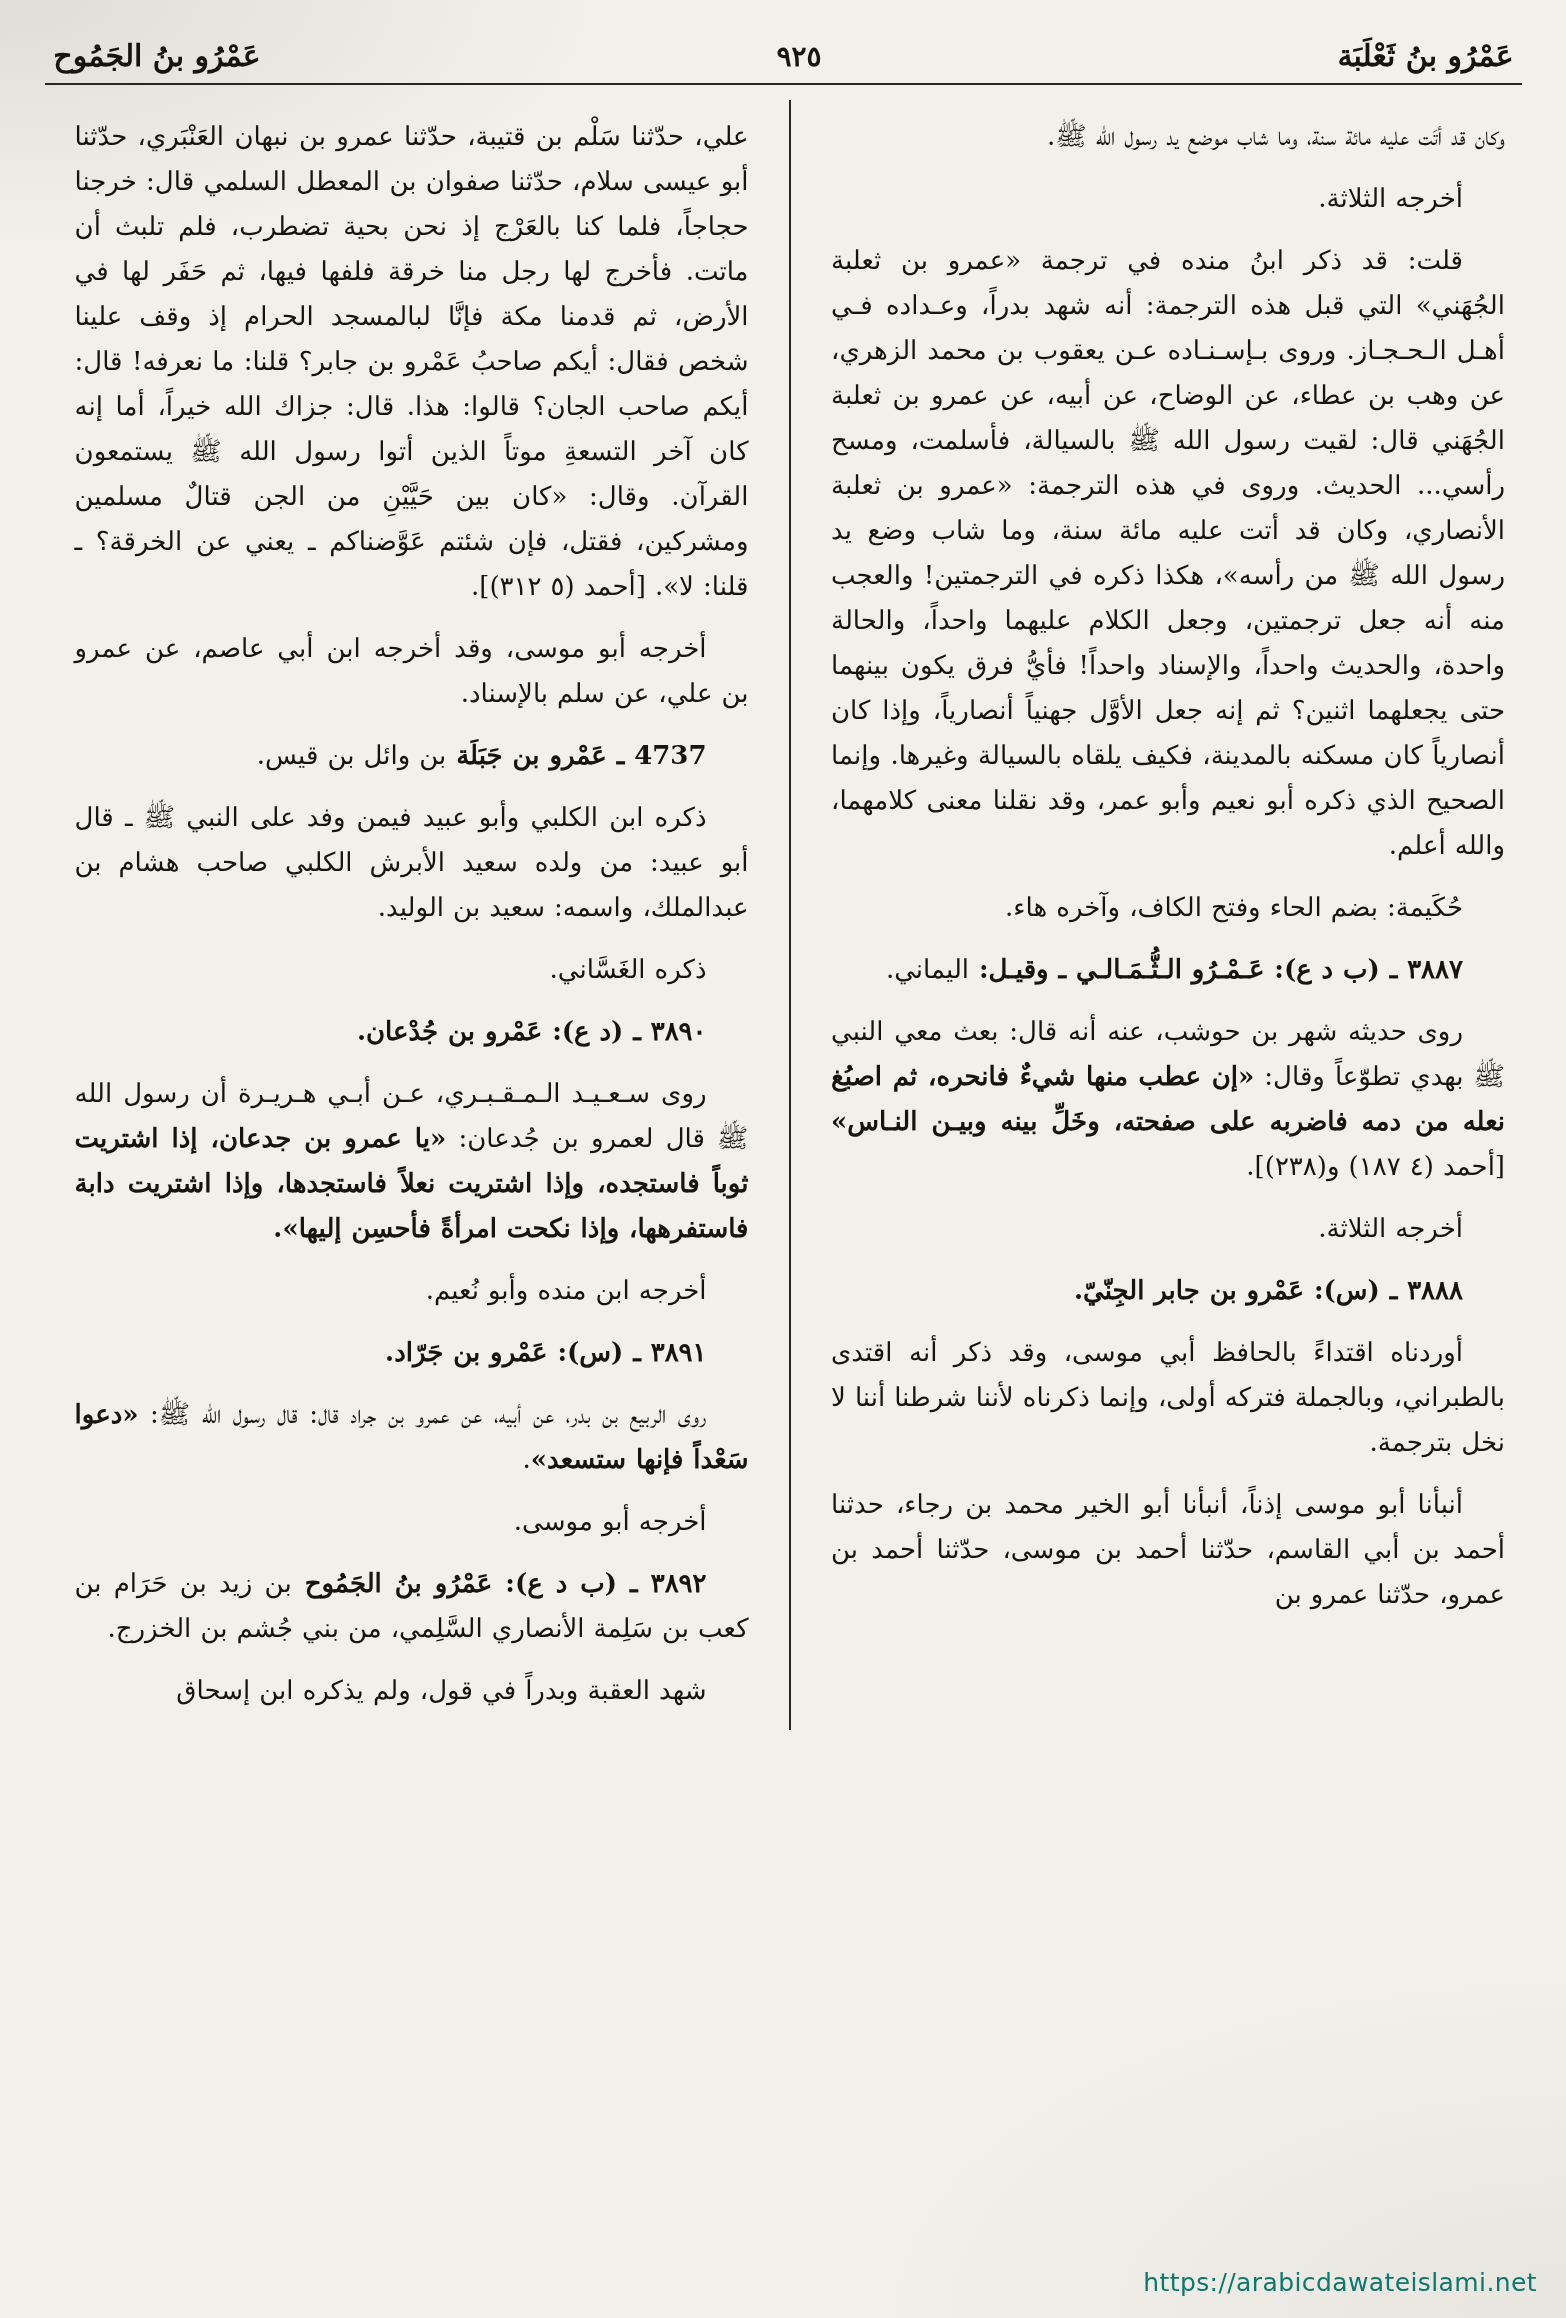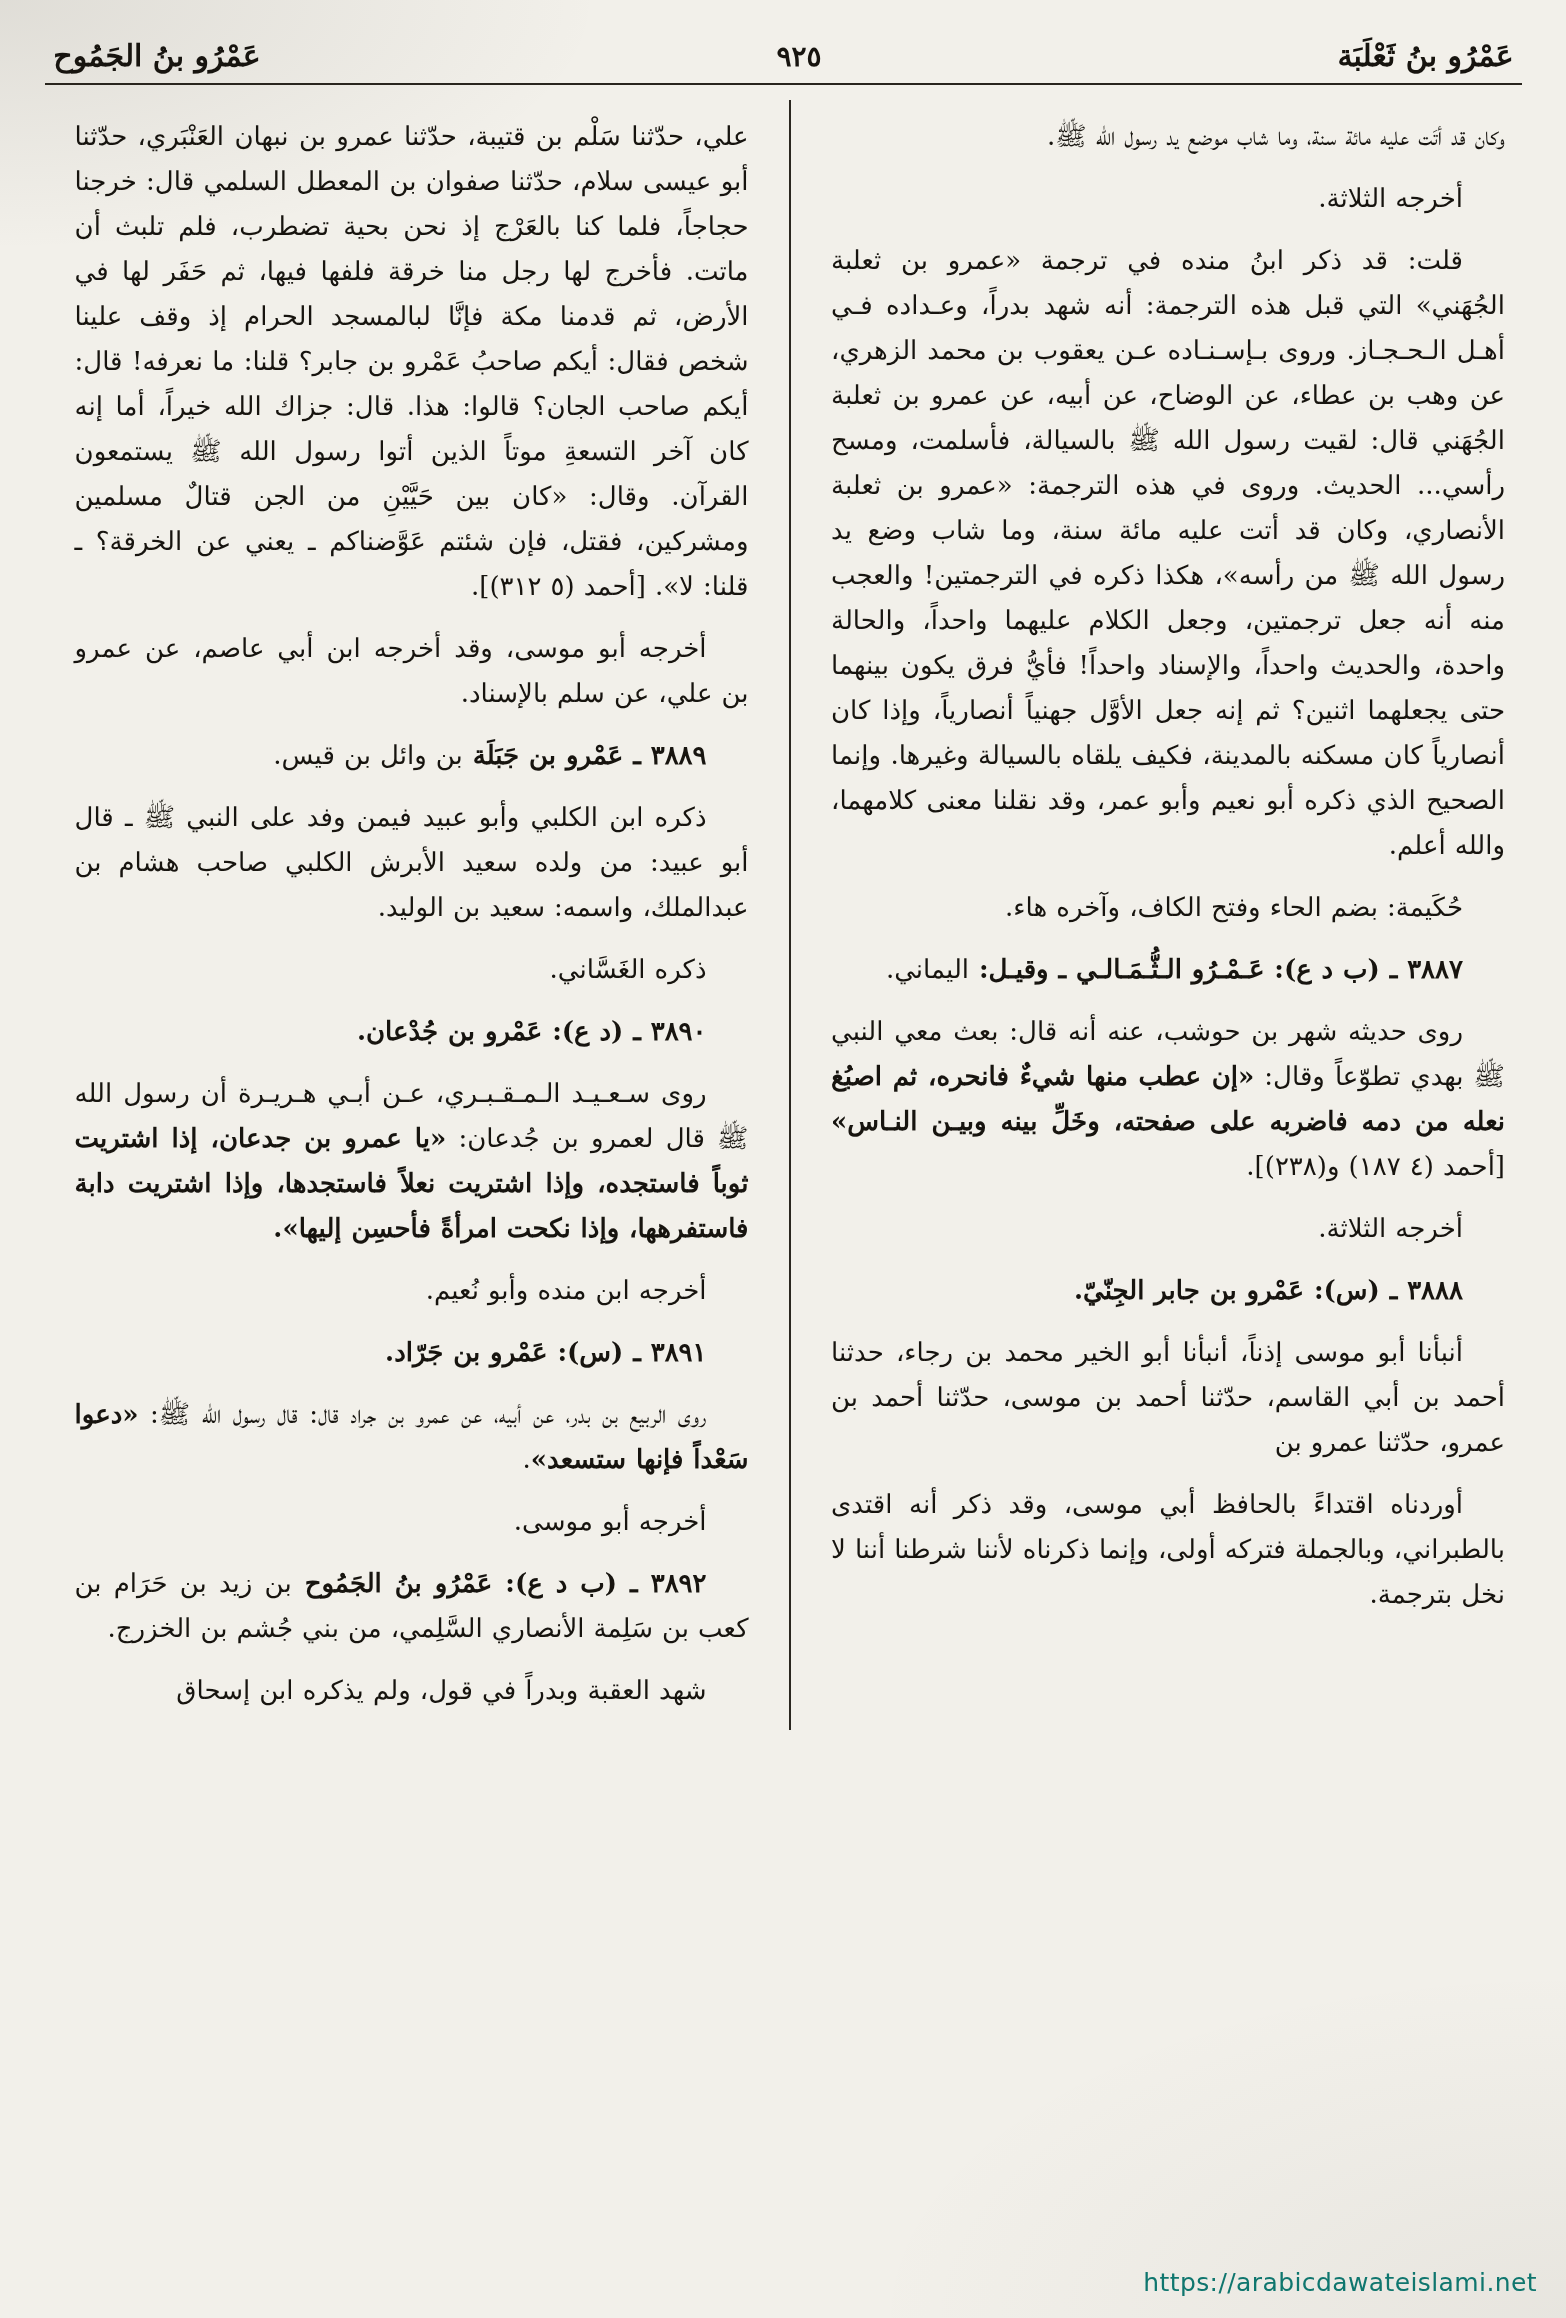--- a/index.html
+++ b/index.html
@@ -78,28 +78,28 @@
   <main class="columns">
     <section class="col">
         <p class="para"><span>وكان قد أتَت عليه مائة سنة، وما شاب موضع يد رسول الله ﷺ.</span></p>
         <p class="para indent"><span>أخرجه الثلاثة.</span></p>
         <p class="para indent"><span>قلت: قد ذكر ابنُ منده في ترجمة «عمرو بن ثعلبة الجُهَني» التي قبل هذه الترجمة: أنه شهد بدراً، وعـداده فـي أهـل الـحـجـاز. وروى بـإسـنـاده عـن يعقوب بن محمد الزهري، عن وهب بن عطاء، عن الوضاح، عن أبيه، عن عمرو بن ثعلبة الجُهَني قال: لقيت رسول الله ﷺ بالسيالة، فأسلمت، ومسح رأسي... الحديث. وروى في هذه الترجمة: «عمرو بن ثعلبة الأنصاري، وكان قد أتت عليه مائة سنة، وما شاب وضع يد رسول الله ﷺ من رأسه»، هكذا ذكره في الترجمتين! والعجب منه أنه جعل ترجمتين، وجعل الكلام عليهما واحداً، والحالة واحدة، والحديث واحداً، والإسناد واحداً! فأيُّ فرق يكون بينهما حتى يجعلهما اثنين؟ ثم إنه جعل الأوَّل جهنياً أنصارياً، وإذا كان أنصارياً كان مسكنه بالمدينة، فكيف يلقاه بالسيالة وغيرها. وإنما الصحيح الذي ذكره أبو نعيم وأبو عمر، وقد نقلنا معنى كلامهما، والله أعلم.</span></p>
         <p class="para indent"><span>حُكَيمة: بضم الحاء وفتح الكاف، وآخره هاء.</span></p>
         <p class="para indent"><span class="bold">٣٨٨٧ ـ (ب د ع): عَـمْـرُو الـثُّـمَـالـي ـ وقيـل: </span><span>اليماني.</span></p>
         <p class="para indent"><span>روى حديثه شهر بن حوشب، عنه أنه قال: بعث معي النبي ﷺ بهدي تطوّعاً وقال: </span><span class="bold">«إن عطب منها شيءٌ فانحره، ثم اصبُغ نعله من دمه فاضربه على صفحته، وخَلِّ بينه وبيـن النـاس»</span><span> [أحمد (٤ ١٨٧) و(٢٣٨)].</span></p>
         <p class="para indent"><span>أخرجه الثلاثة.</span></p>
         <p class="para indent"><span class="bold">٣٨٨٨ ـ (س): عَمْرو بن جابر الجِنّيّ.</span></p>
+        <p class="para indent"><span>أوردناه اقتداءً بالحافظ أبي موسى، وقد ذكر أنه اقتدى بالطبراني، وبالجملة فتركه أولى، وإنما ذكرناه لأننا شرطنا أننا لا نخل بترجمة.</span></p>
         <p class="para indent"><span>أنبأنا أبو موسى إذناً، أنبأنا أبو الخير محمد بن رجاء، حدثنا أحمد بن أبي القاسم، حدّثنا أحمد بن موسى، حدّثنا أحمد بن عمرو، حدّثنا عمرو بن</span></p>
-        <p class="para indent"><span>أوردناه اقتداءً بالحافظ أبي موسى، وقد ذكر أنه اقتدى بالطبراني، وبالجملة فتركه أولى، وإنما ذكرناه لأننا شرطنا أننا لا نخل بترجمة.</span></p>
       </section>
     <div class="col-divider"></div>
     <section class="col">
         <p class="para"><span>علي، حدّثنا سَلْم بن قتيبة، حدّثنا عمرو بن نبهان العَنْبَري، حدّثنا أبو عيسى سلام، حدّثنا صفوان بن المعطل السلمي قال: خرجنا حجاجاً، فلما كنا بالعَرْج إذ نحن بحية تضطرب، فلم تلبث أن ماتت. فأخرج لها رجل منا خرقة فلفها فيها، ثم حَفَر لها في الأرض، ثم قدمنا مكة فإنَّا لبالمسجد الحرام إذ وقف علينا شخص فقال: أيكم صاحبُ عَمْرو بن جابر؟ قلنا: ما نعرفه! قال: أيكم صاحب الجان؟ قالوا: هذا. قال: جزاك الله خيراً، أما إنه كان آخر التسعةِ موتاً الذين أتوا رسول الله ﷺ يستمعون القرآن. وقال: «كان بين حَيَّيْنِ من الجن قتالٌ مسلمين ومشركين، فقتل، فإن شئتم عَوَّضناكم ـ يعني عن الخرقة؟ ـ قلنا: لا». [أحمد (٥ ٣١٢)].</span></p>
         <p class="para indent"><span>أخرجه أبو موسى، وقد أخرجه ابن أبي عاصم، عن عمرو بن علي، عن سلم بالإسناد.</span></p>
-        <p class="para indent"><span class="bold">٣٨٨٩ ـ عَمْرو بن جَبَلَة </span><span>بن وائل بن قيس.</span></p>
+        <p class="para indent"><span class="bold">4737 ـ عَمْرو بن جَبَلَة </span><span>بن وائل بن قيس.</span></p>
         <p class="para indent"><span>ذكره ابن الكلبي وأبو عبيد فيمن وفد على النبي ﷺ ـ قال أبو عبيد: من ولده سعيد الأبرش الكلبي صاحب هشام بن عبدالملك، واسمه: سعيد بن الوليد.</span></p>
         <p class="para indent"><span>ذكره الغَسَّاني.</span></p>
         <p class="para indent"><span class="bold">٣٨٩٠ ـ (د ع): عَمْرو بن جُدْعان.</span></p>
         <p class="para indent"><span>روى سـعـيـد الـمـقـبـري، عـن أبـي هـريـرة أن رسول الله ﷺ قال لعمرو بن جُدعان: </span><span class="bold">«يا عمرو بن جدعان، إذا اشتريت ثوباً فاستجده، وإذا اشتريت نعلاً فاستجدها، وإذا اشتريت دابة فاستفرهها، وإذا نكحت امرأةً فأحسِن إليها».</span></p>
         <p class="para indent"><span>أخرجه ابن منده وأبو نُعيم.</span></p>
         <p class="para indent"><span class="bold">٣٨٩١ ـ (س): عَمْرو بن جَرّاد.</span></p>
         <p class="para indent"><span>روى الربيع بن بدر، عن أبيه، عن عمرو بن جراد قال: قال رسول الله ﷺ: </span><span class="bold">«دعوا سَعْداً فإنها ستسعد»</span><span>.</span></p>
         <p class="para indent"><span>أخرجه أبو موسى.</span></p>
         <p class="para indent"><span class="bold">٣٨٩٢ ـ (ب د ع): عَمْرُو بنُ الجَمُوح </span><span>بن زيد بن حَرَام بن كعب بن سَلِمة الأنصاري السَّلِمي، من بني جُشم بن الخزرج.</span></p>
         <p class="para indent"><span>شهد العقبة وبدراً في قول، ولم يذكره ابن إسحاق</span></p>

